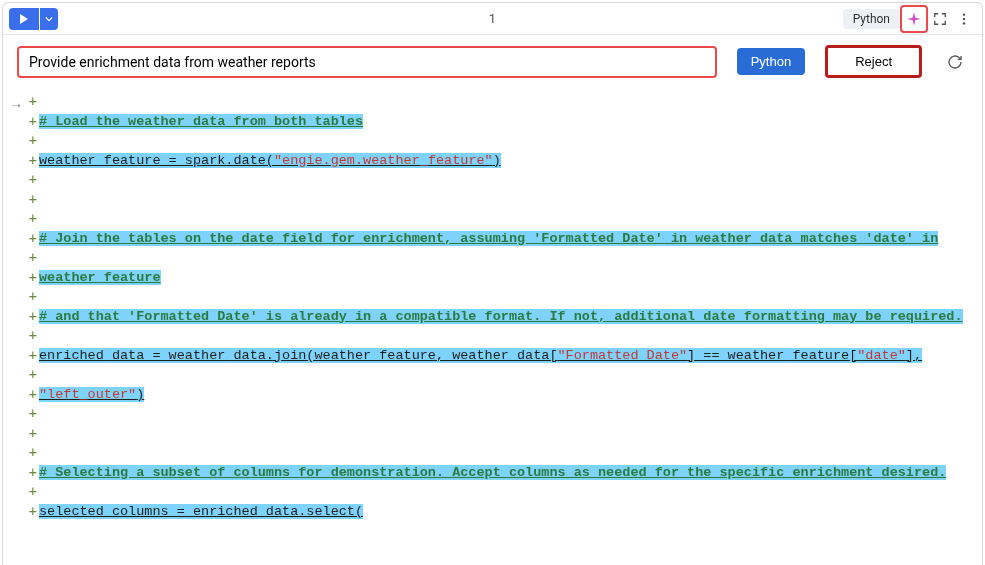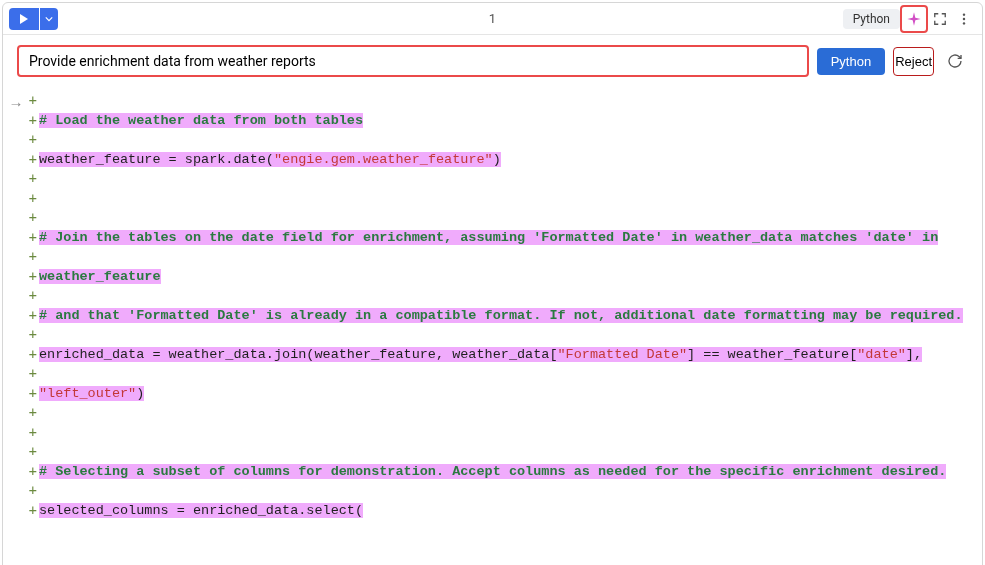--- a/index.html
+++ b/index.html
@@ -86,21 +86,21 @@
     display: flex;
     align-items: center;
     justify-content: center;
     cursor: pointer;
     color: #555;
     border-radius: 3px;
   }
   .prompt-row {
     display: flex;
     align-items: center;
-    gap: 8px;
+    gap: 20px;
     padding: 10px 14px;
   }
   .prompt-input {
     flex: 1;
     border: 2px solid #eb4a4a;
     border-radius: 4px;
     padding: 6px 10px;
     font-size: 14px;
     font-family: inherit;
     outline: none;
@@ -109,23 +109,23 @@
     background: #2a6cd6;
     color: #fff;
     border: none;
     border-radius: 4px;
     padding: 6px 14px;
     font-size: 13px;
     cursor: pointer;
   }
   .reject-btn {
     background: #fff;
-    border: 1px solid #b91c1c;
-    border-radius: 4px;
-    padding: 6px 1px;
+    border: 3px solid #b91c1c;
+    border-radius: 4px;
+    padding: 6px 27px;
     font-size: 13px;
     cursor: pointer;
   }
   .regen-btn {
     width: 26px;
     height: 26px;
     display: flex;
     align-items: center;
     justify-content: center;
     cursor: pointer;
@@ -154,21 +154,21 @@
   .gutter div { height: 19.5px; }
   .code-body {
     flex: 1;
     font-family: Menlo, Consolas, "Courier New", monospace;
     font-size: 13.5px;
     line-height: 19.5px;
     white-space: pre;
     padding-left: 2px;
     overflow: hidden;
   }
-  .diff-add { background: #f0abfc; }
+  .diff-add { background: #7dd3fc; text-decoration: underline; }
   .cm { color: #2b7a40; font-weight: bold; }
   .str { color: #c33838; }
 </style>
 </head>
 <body>
 
 <div class="cell">
 
   <div class="toolbar">
     <div class="run-group">

